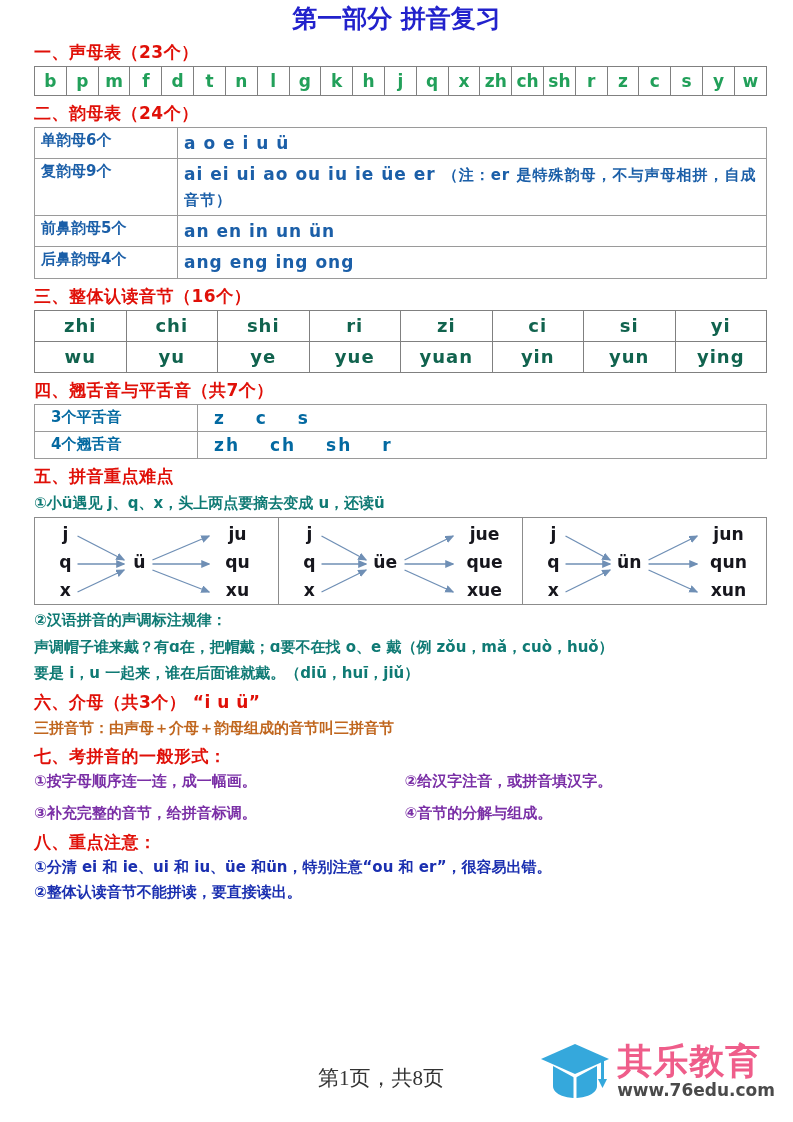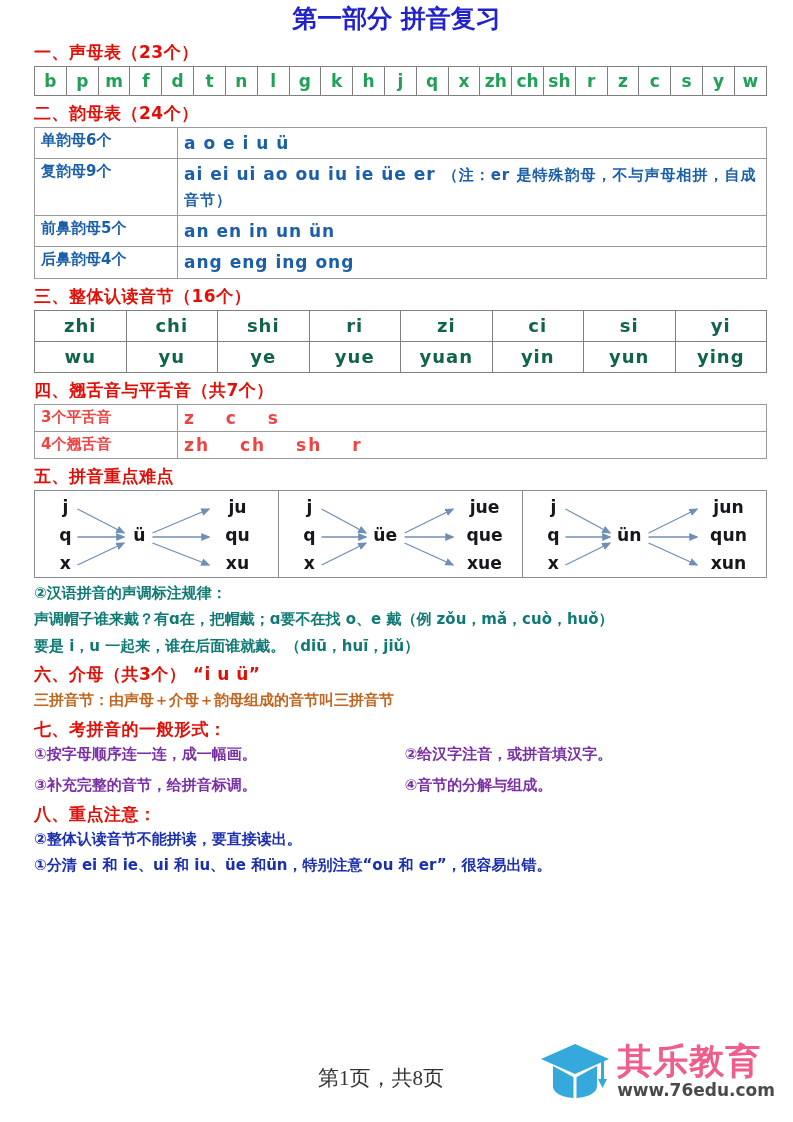--- a/index.html
+++ b/index.html
@@ -126,22 +126,22 @@
   }
 
   
   table.red-two-col {
     border-collapse: collapse;
     width: 100%;
     table-layout: fixed;
   }
   table.red-two-col td {
     border: 1px solid #9a9a9a;
-    padding: 3px 6px;
-    color: #ef4444;
+    padding: 3px 16px;
+    color: #0369a1;
     font-weight: bold;
     font-family: "DejaVu Sans", "Liberation Sans", sans-serif;
   }
   table.red-two-col td.label { width: 130px; font-size: 15px; white-space: nowrap; }
   table.red-two-col td.val { font-size: 17px; letter-spacing: 2px; }
   table.red-two-col td.val span { margin-right: 22px; }
 
   
   .teal-line {
     color: #0f7a74;
@@ -362,20 +362,21 @@
           <span>zh</span>
           <span>ch</span>
           <span>sh</span>
           <span>r</span>
         </td>
       </tr>
     </tbody>
       </table>
 
     <div class="sec-head">五、拼音重点难点</div>
+    <div class="teal-line">①小ü遇见 j、q、x，头上两点要摘去变成 u，还读ü</div>
 
     <table class="diagram">
       <tbody>
           <tr>
 
         <td>
           <div class="diag-cell">
             <svg viewBox="0 0 240 86" preserveAspectRatio="none">
               <defs>
                 <marker id="ah1" markerWidth="7" markerHeight="7" refX="6" refY="3" orient="auto">
@@ -467,22 +468,22 @@
 
     <div class="sec-head">七、考拼音的一般形式：</div>
     <div class="purple-grid">
       <div class="purple-line">①按字母顺序连一连，成一幅画。</div>
       <div class="purple-line">②给汉字注音，或拼音填汉字。</div>
       <div class="purple-line">③补充完整的音节，给拼音标调。</div>
       <div class="purple-line">④音节的分解与组成。</div>
     </div>
 
     <div class="sec-head">八、重点注意：</div>
+    <div class="blue-line">①分清 ei 和 ie、ui 和 iu、üe 和ün，特别注意“ou 和 er”，很容易出错。</div>
     <div class="blue-line">②整体认读音节不能拼读，要直接读出。</div>
-    <div class="blue-line">①分清 ei 和 ie、ui 和 iu、üe 和ün，特别注意“ou 和 er”，很容易出错。</div>
 
   </div>
 
   <div class="footer">
     <div class="page-num">第1页，共8页</div>
     <div class="logo">
       <svg class="cap-icon" viewBox="0 0 72 62">
         <path d="M36 4 L70 19 L36 34 L2 19 Z" fill="#35a8dc"></path>
         <path d="M14 26 L14 46 C14 54 26 58 36 58 C46 58 58 54 58 46 L58 26 L36 38 Z" fill="#35a8dc"></path>
         <rect x="62" y="19" width="3" height="20" fill="#35a8dc"></rect>

